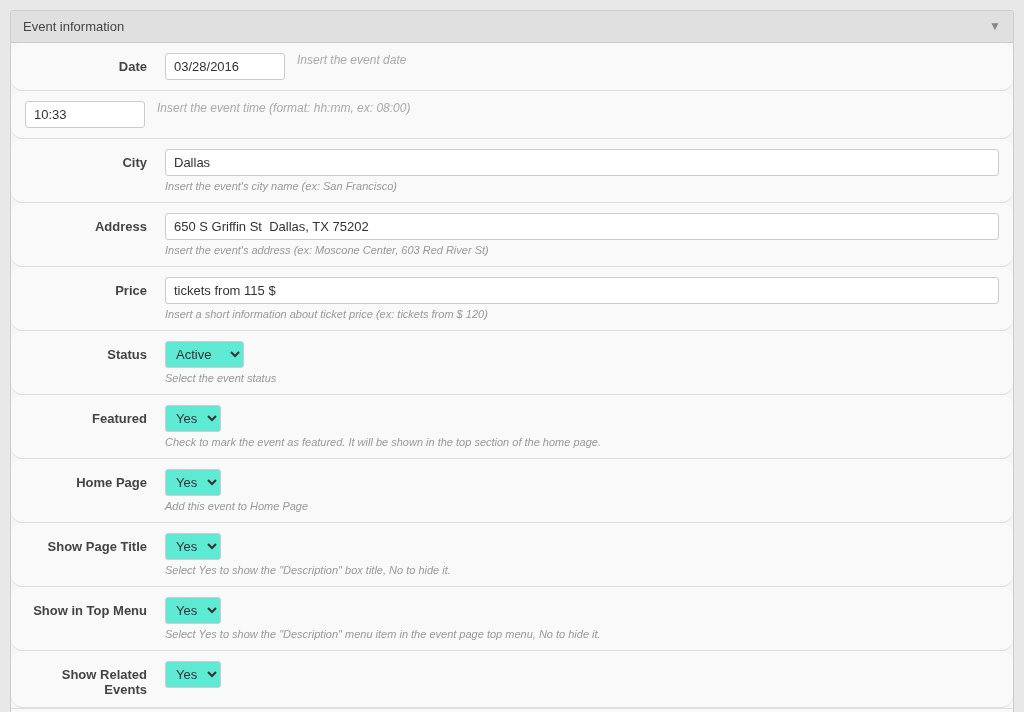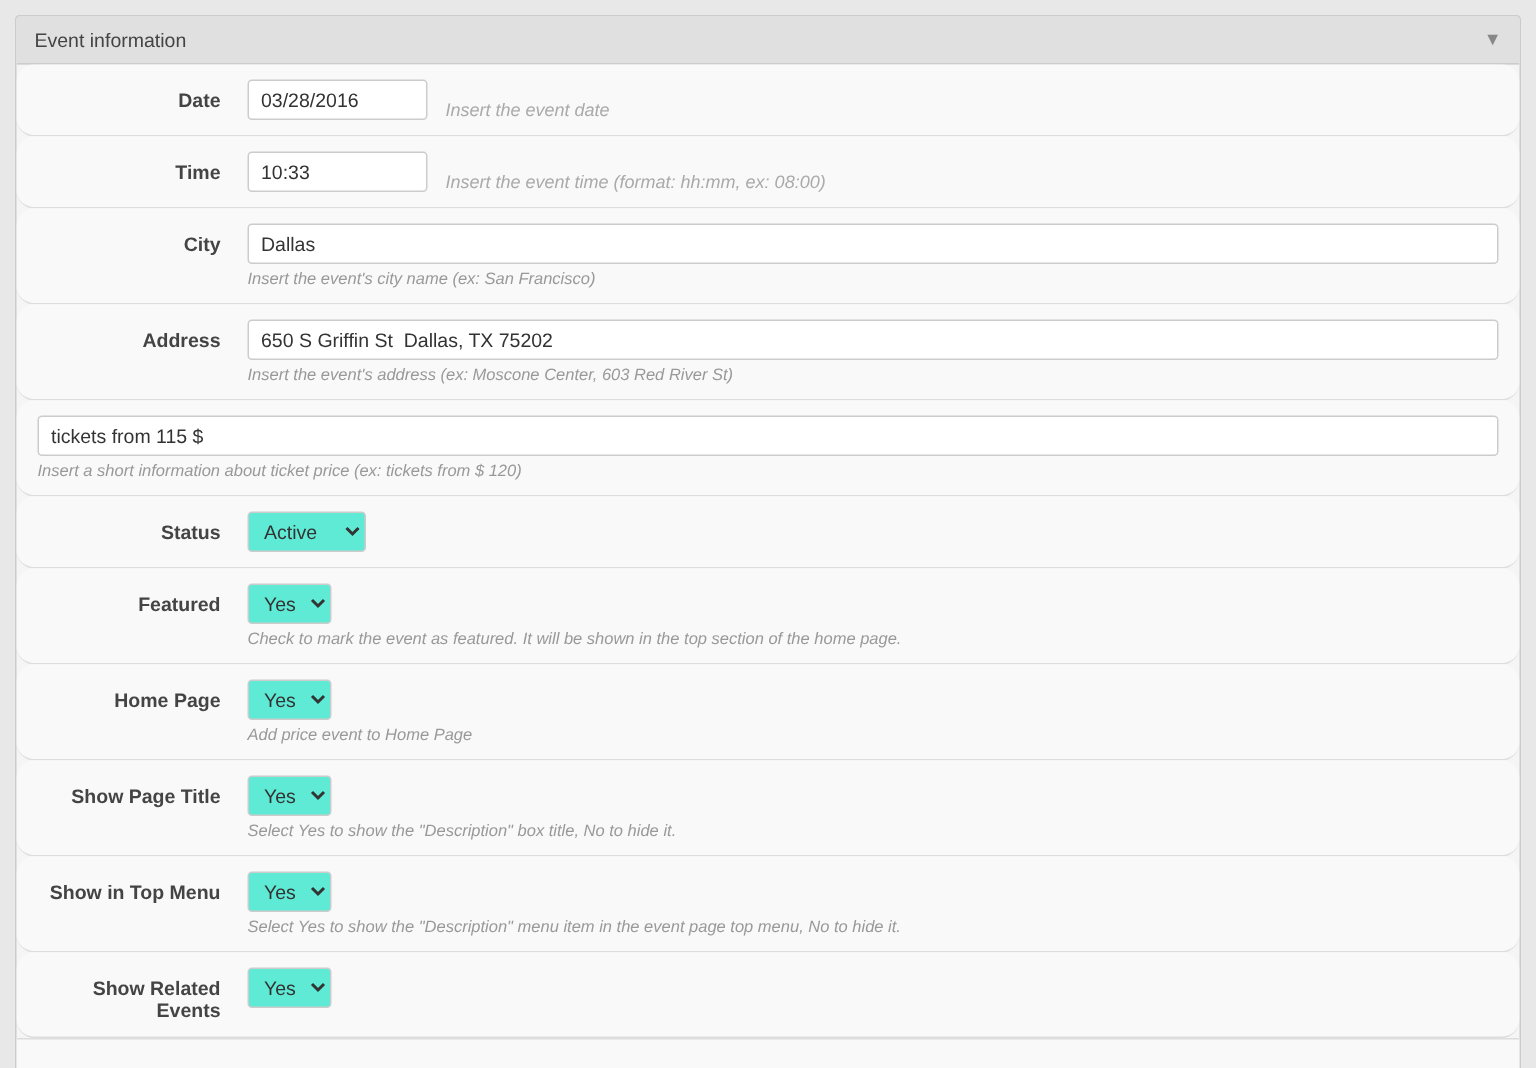--- a/index.html
+++ b/index.html
@@ -73,21 +73,21 @@
       outline: none;
     }
     .input-short {
       width: 120px;
     }
     .input-full {
       width: 100%;
     }
     .input-row {
       display: flex;
-      align-items: flex-end;
+      align-items: flex-start;
       gap: 12px;
     }
     .input-inline-hint {
       font-size: 12px;
       color: #aaa;
       font-style: italic;
     }
     select.form-select {
       border: 1px solid #ccc;
       border-radius: 3px;
@@ -116,21 +116,20 @@
     <div class="form-label">Date</div>
     <div class="form-content">
       <div class="input-row">
         <input class="input-text input-short" type="text" value="03/28/2016" style="">
         <span class="input-inline-hint">Insert the event date</span>
       </div>
     </div>
   </div>
 
   <div class="form-row">
-    <div class="form-label">Time</div>
     <div class="form-content">
       <div class="input-row">
         <input class="input-text input-short" type="text" value="10:33" style="">
         <span class="input-inline-hint">Insert the event time (format: hh:mm, ex: 08:00)</span>
       </div>
     </div>
   </div>
 
   <div class="form-row">
     <div class="form-label">City</div>
@@ -142,36 +141,38 @@
 
   <div class="form-row">
     <div class="form-label">Address</div>
     <div class="form-content">
       <input class="input-text input-full" type="text" value="650 S Griffin St  Dallas, TX 75202" style="">
       <span class="form-hint">Insert the event's address (ex: Moscone Center, 603 Red River St)</span>
     </div>
   </div>
 
   <div class="form-row">
+    <div class="form-label">Price</div>
     <div class="form-content">
       <input class="input-text input-full" type="text" value="tickets from 115 $" style="">
       <span class="form-hint">Insert a short information about ticket price (ex: tickets from $ 120)</span>
     </div>
   </div>
 
   <div class="form-row">
     <div class="form-label">Status</div>
     <div class="form-content">
       <div>
         <select class="form-select">
           <option>Active</option>
           <option>Inactive</option>
           <option>Draft</option>
         </select>
       </div>
+      <span class="form-hint">Select the event status</span>
     </div>
   </div>
 
   <div class="form-row">
     <div class="form-label">Featured</div>
     <div class="form-content">
       <div>
         <select class="form-select">
           <option>Yes</option>
           <option>No</option>
@@ -183,21 +184,21 @@
 
   <div class="form-row">
     <div class="form-label">Home Page</div>
     <div class="form-content">
       <div>
         <select class="form-select">
           <option>Yes</option>
           <option>No</option>
         </select>
       </div>
-      <span class="form-hint">Add price event to Home Page</span>
+      <span class="form-hint">Add this event to Home Page</span>
     </div>
   </div>
 
   <div class="form-row">
     <div class="form-label">Show Page Title</div>
     <div class="form-content">
       <div>
         <select class="form-select">
           <option>Yes</option>
           <option>No</option>

